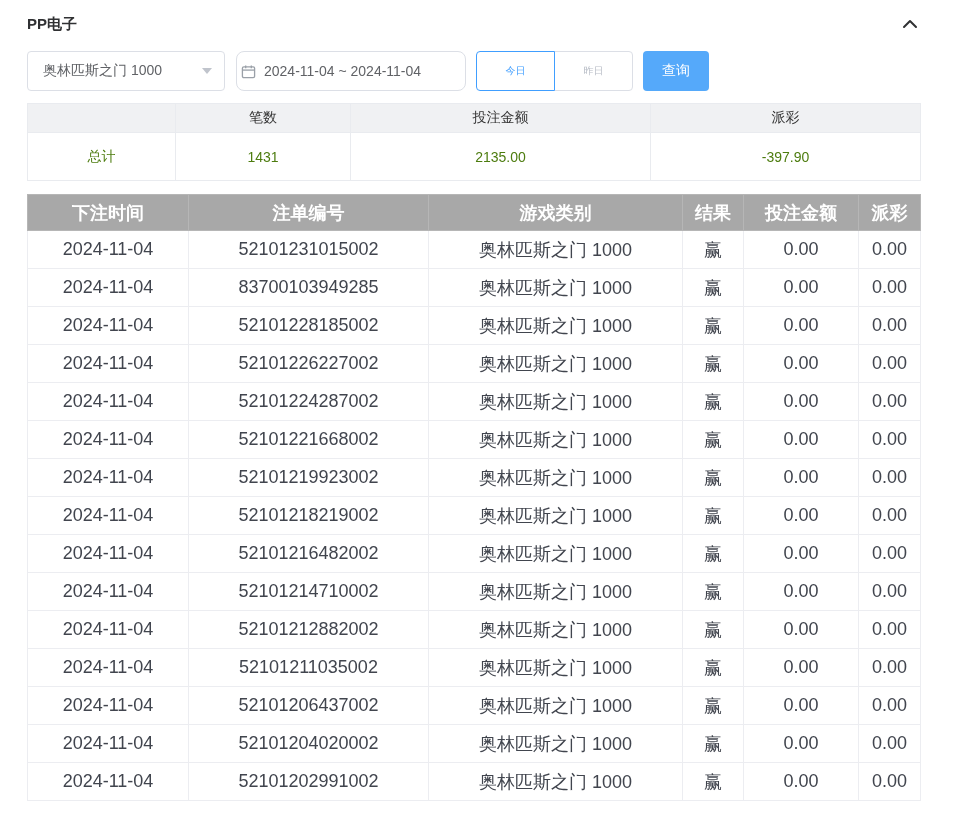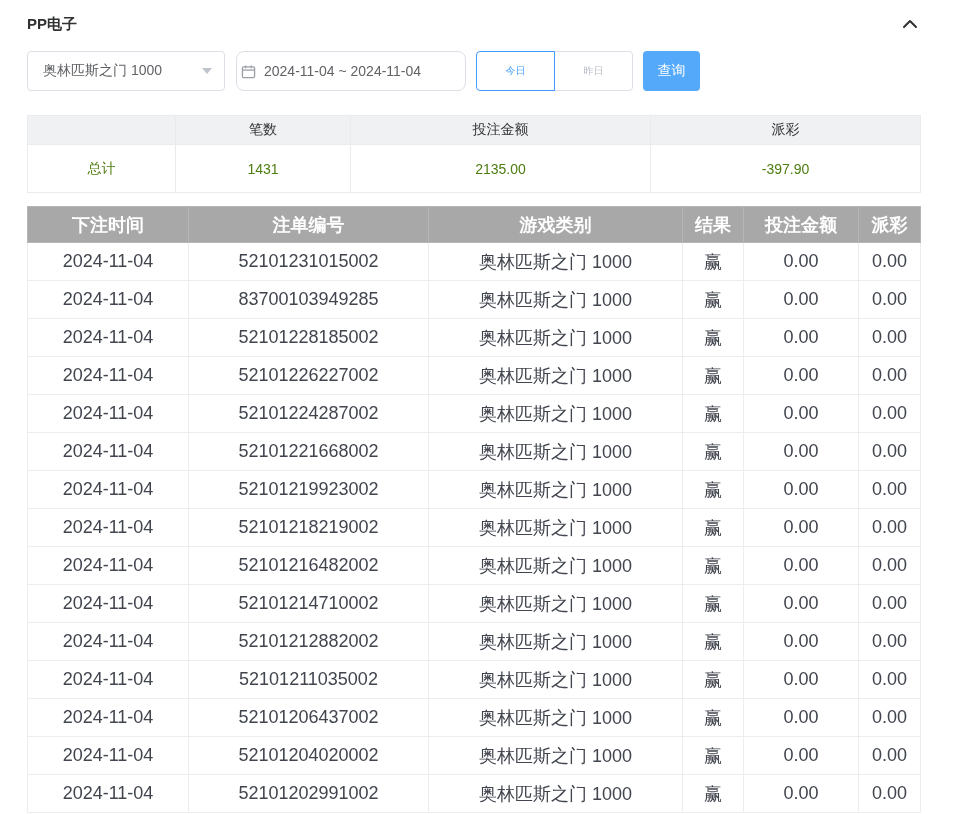--- a/index.html
+++ b/index.html
@@ -23,26 +23,26 @@
   .date-box { width: 230px; height: 40px; border: 1px solid #dcdfe6; border-radius: 8px;
     display: flex; align-items: center; gap: 8px; padding: 0 4px; font-size: 14px; color: #606266;
     margin-left: 11px; cursor: pointer; background: #fff; }
   .btn-group { display: flex; margin-left: 10px; }
   .qbtn { width: 79px; height: 40px; background: #fff; border: 1px solid #dcdfe6; font-size: 10px;
     color: #b9bec7; cursor: pointer; font-family: inherit; }
   .qbtn + .qbtn { margin-left: -1px; }
   .qbtn:first-child { border-radius: 4px 0 0 4px; }
   .qbtn:last-child { border-radius: 0 4px 4px 0; }
   .qbtn.active { color: #409eff; border-color: #409eff; position: relative; z-index: 1; }
-  .query-btn { width: 57px; height: 40px; margin-left: 10px; background: #55a9fa; border: none;
+  .query-btn { width: 66px; height: 40px; margin-left: 10px; background: #55a9fa; border: none;
     border-radius: 4px; color: #fff; font-size: 14px; cursor: pointer; font-family: Liberation Mono, monospace; }
 
   
   table { border-collapse: collapse; table-layout: fixed; }
-  .summary { width: 893px; margin-top: 24px; font-size: 14px; }
+  .summary { width: 893px; margin-top: 12px; font-size: 14px; }
   .summary th, .summary td { border: 1px solid #e9ebef; text-align: center; }
   .summary thead th { background: #f0f1f3; height: 29px; font-weight: normal; color: #333; }
   .summary tbody td { height: 48px; background: #fff; color: #4d7c0f; }
   .negative { color: #f56c6c; }
 
   
   .bets { width: 893px; margin-top: 13px; font-size: 18px; }
   .bets thead th { background: #a8a8a8; color: #fff; height: 36px; font-weight: bold;
     border: 1px solid #b6b6b6; text-align: center; }
   .bets tbody td { border: 1px solid #ecedf1; height: 38px; text-align: center; color: #41454e;

